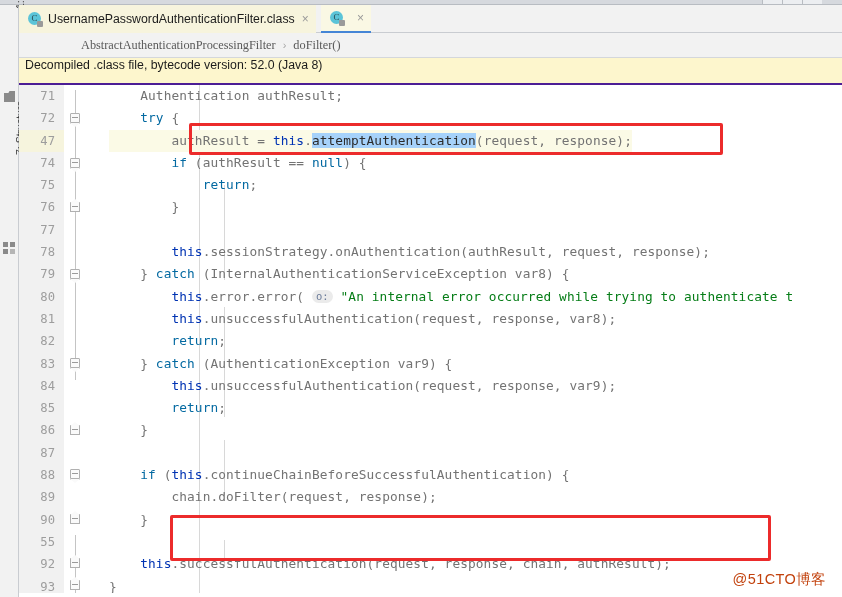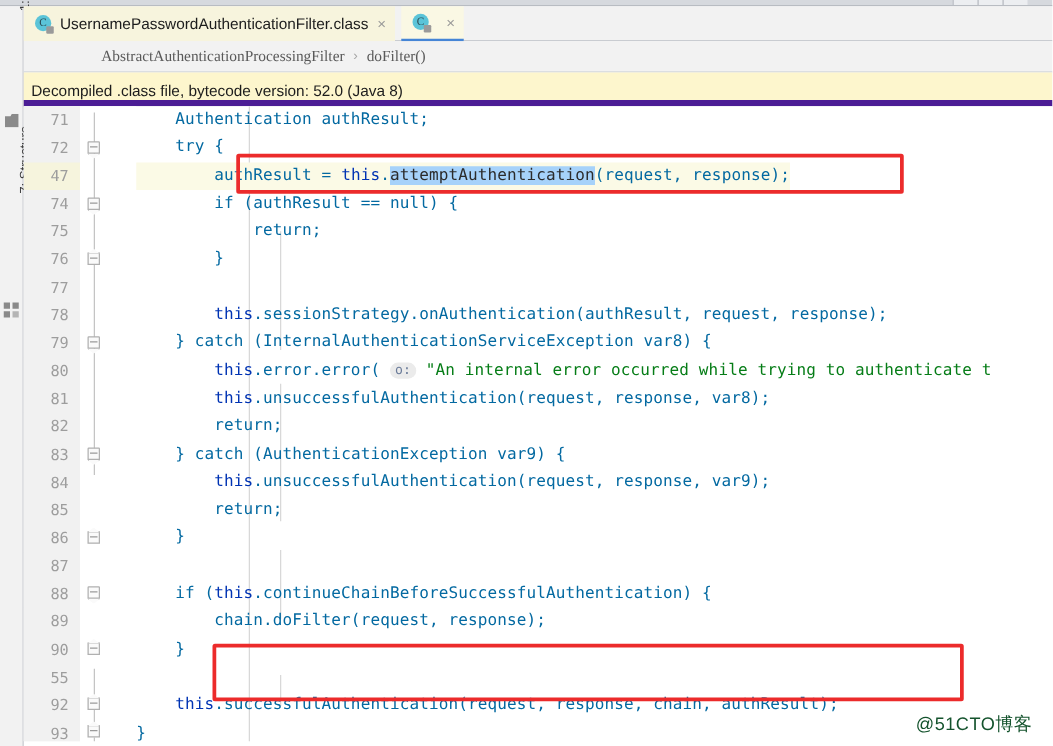--- a/index.html
+++ b/index.html
@@ -179,23 +179,23 @@
     font-size: 11px;
     color: #a6a6a6;
   }
 
   
   .notif {
     position: absolute;
     left: 19px; top: 58px;
     width: 823px; height: 27px;
     background: #fdf6cd;
-    border-bottom: 5px solid #4c1d95;
+    border-bottom: 2px solid #4c1d95;
     display: flex;
-    align-items: flex-end;
+    align-items: flex-start;
     padding-left: 6px;
   }
   .notif-text {
     font-size: 12.3px;
     color: #1c1c1c;
     font-family: "Liberation Sans", sans-serif;
   }
 
   
   .editor {
@@ -312,21 +312,21 @@
   .indent-guide {
     position: absolute;
     width: 1px;
     background: #d8d8d8;
   }
 
   
   .kw   { color: #0369a1; }
   .this { color: #0033b3; }
   .str  { color: #067d17; }
-  .plain{ color: #0369a1; }
+  .plain{ color: #737373; }
   .sel  { background: #a6d2fa; }
 
   .hint {
     display: inline-block;
     background: #ebebeb;
     color: #6a7b99;
     border-radius: 7px;
     font-family: "DejaVu Sans Mono", monospace;
     font-size: 10.5px;
     padding: 0 4px;
@@ -342,21 +342,21 @@
     pointer-events: none;
   }
   #red-box-1 { left: 189px; top: 123px; width: 534px; height: 32px; }
   #red-box-2 { left: 170px; top: 515px; width: 601px; height: 46px; }
 
   
   .watermark {
     position: absolute;
     right: 16px; bottom: 8px;
     font-size: 14.5px;
-    color: #14532d;
+    color: #c2410c;
     font-family: "Liberation Sans", sans-serif;
     letter-spacing: 0.4px;
     user-select: none;
   }
 </style>
 </head>
 <body>
 
 <div id="app">
 

